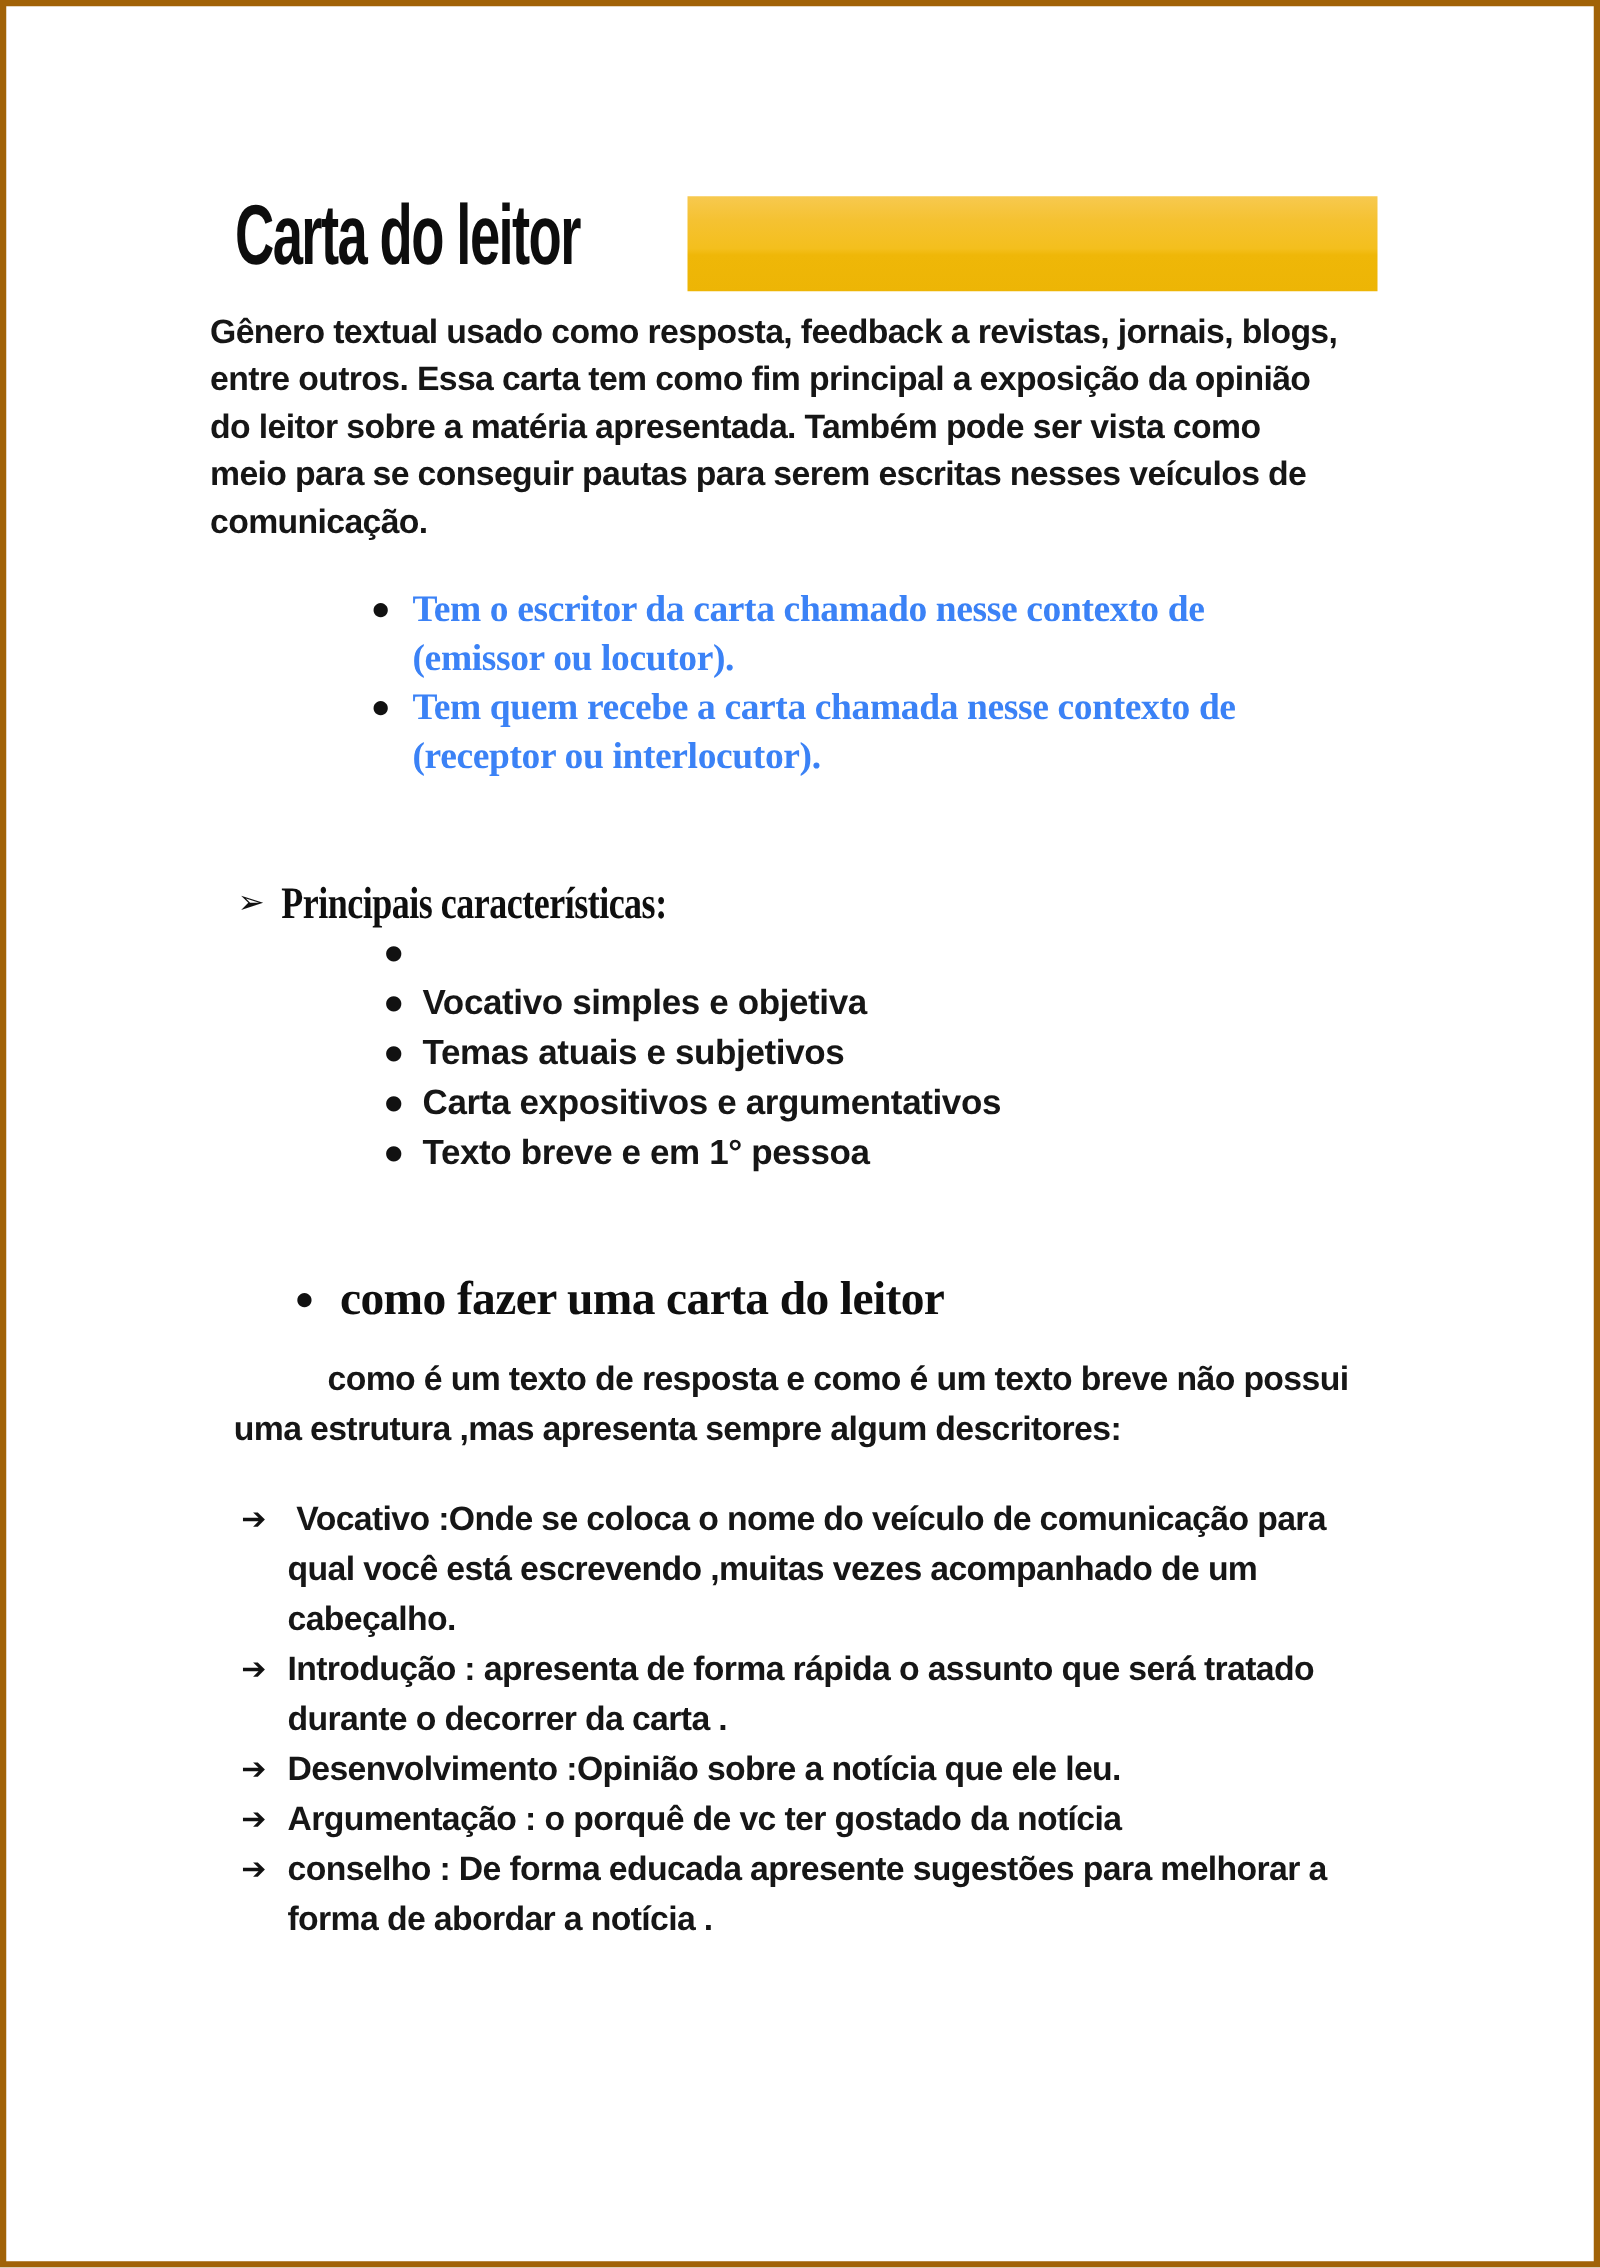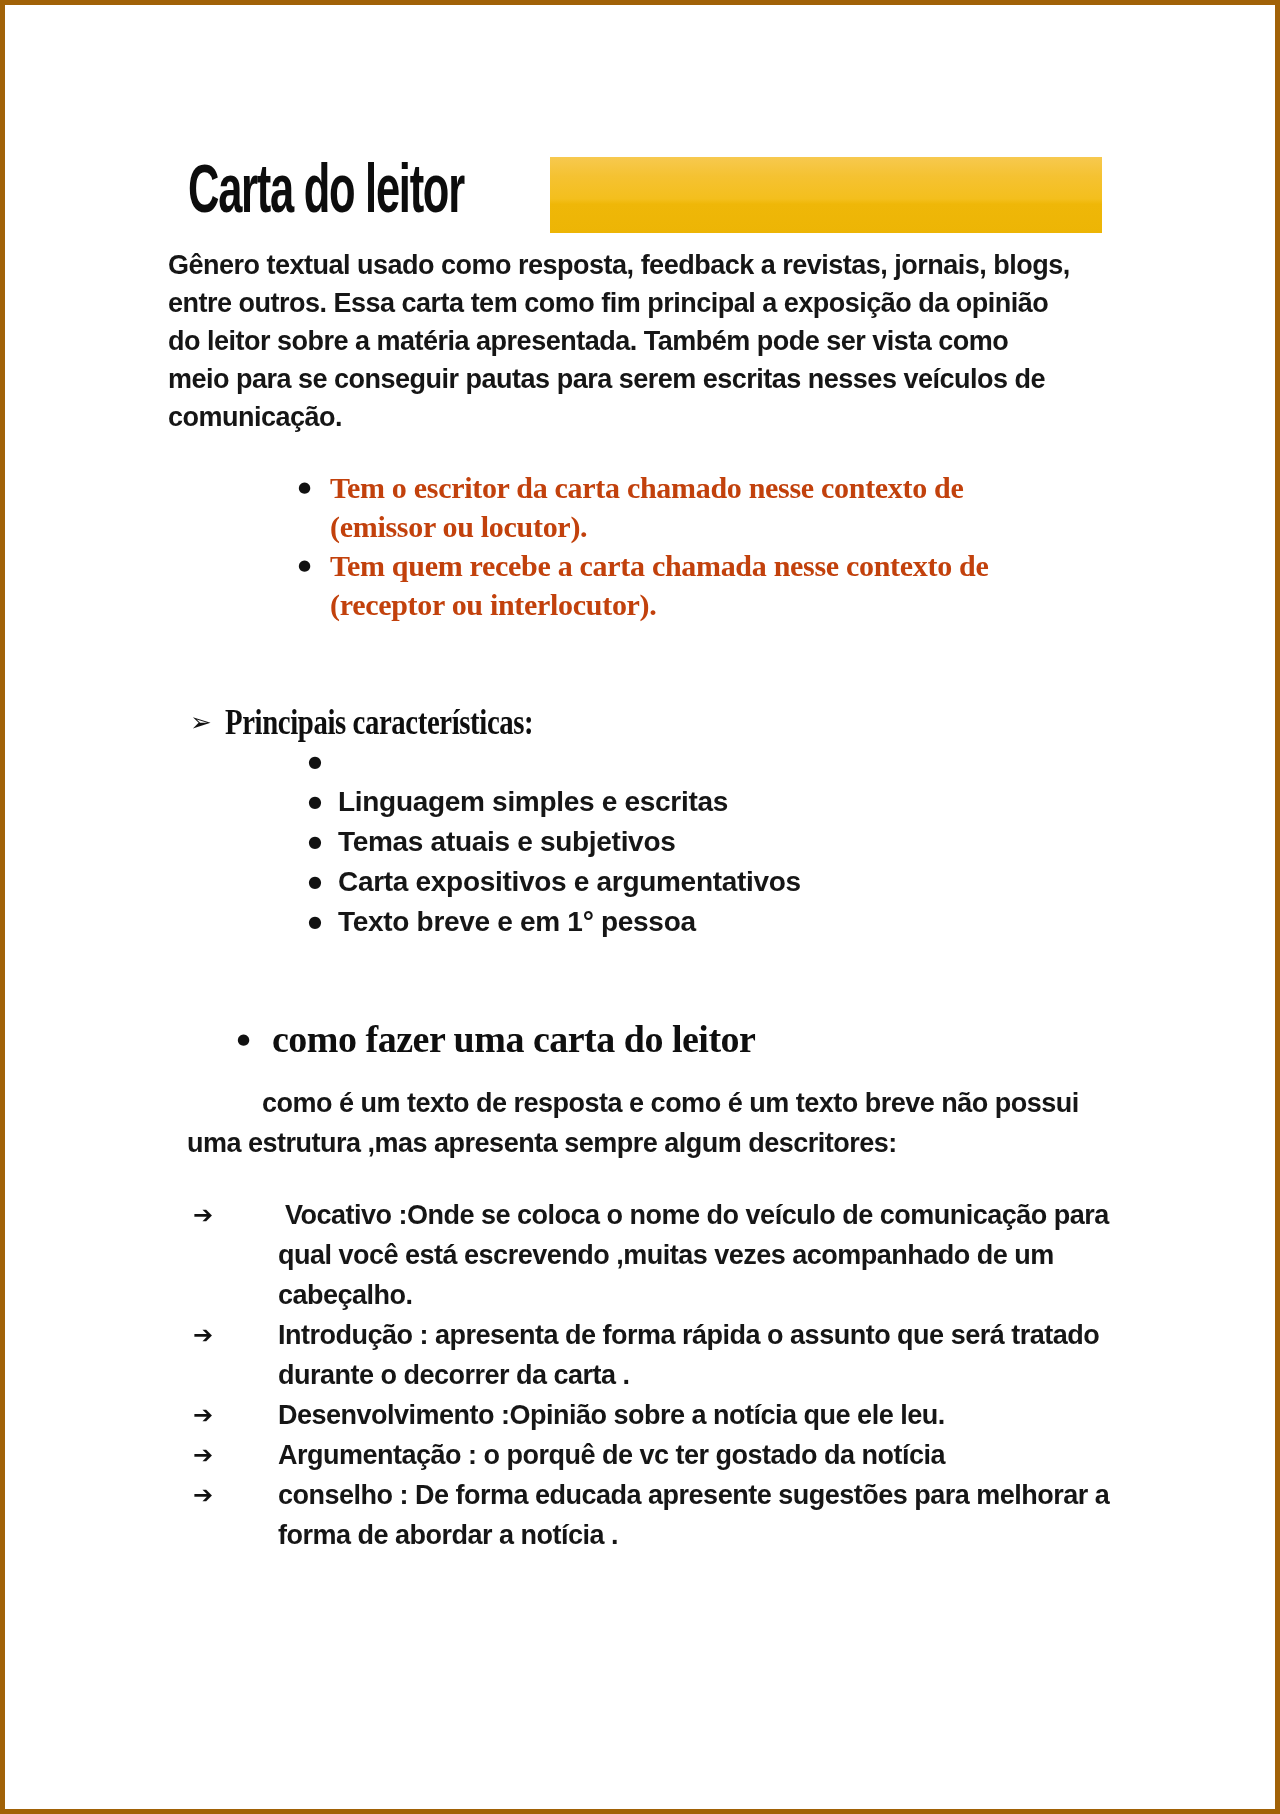--- a/index.html
+++ b/index.html
@@ -26,29 +26,29 @@
   .highlight-bar{
     position:absolute;left:545px;top:152px;
     width:552px;height:76px;
     background:linear-gradient(180deg,#f7c94f 0%,#f5c232 25%,#f4bf1d 55%,#efb708 62%,#edb505 100%);
   }
   
   .ml{white-space:pre-wrap;}
   .sans-bold{
     font-family:"Liberation Sans", sans-serif;
     font-weight:700;font-size:27px;line-height:38px;
-    letter-spacing:-0.5px;color:#161616;margin-left:48px;
+    letter-spacing:-0.5px;color:#161616;
   }
   .intro{position:absolute;left:163px;top:241px;margin:0;}
   
   .serif{font-family:"Liberation Serif", serif;}
   .roles{position:absolute;left:293px;top:463px;margin:0;padding:0;list-style:none;}
   .roles li{display:flex;align-items:flex-start;}
   .roles .li-text{
-    font-weight:700;font-size:30px;line-height:39px;letter-spacing:-0.3px;color:#c2410c;
+    font-weight:700;font-size:30px;line-height:39px;letter-spacing:-0.3px;color:#3b82f6;
   }
   .marker{
     font-family:"DejaVu Sans", sans-serif;
     flex:0 0 auto;color:#111;
   }
   .roles .marker{width:32px;font-size:15px;line-height:39px;}
   
   .section-heading{position:absolute;left:185px;top:697px;display:flex;align-items:flex-start;}
   .section-heading .marker{width:35px;font-size:26px;line-height:40px;}
   .section-heading h2{
@@ -110,21 +110,21 @@
     <span class="marker">➢</span>
     <h2>Principais características:</h2>
   </div>
 
   <ul class="chars">
     <li>
       <span class="marker">●</span>
     </li>
     <li>
       <span class="marker">●</span>
-      <span class="li-text">Linguagem simples e escritas</span>
+      <span class="li-text">Vocativo simples e objetiva</span>
     </li>
     <li>
       <span class="marker">●</span>
       <span class="li-text">Temas atuais e subjetivos</span>
     </li>
     <li>
       <span class="marker">●</span>
       <span class="li-text">Carta expositivos e argumentativos</span>
     </li>
     <li>

